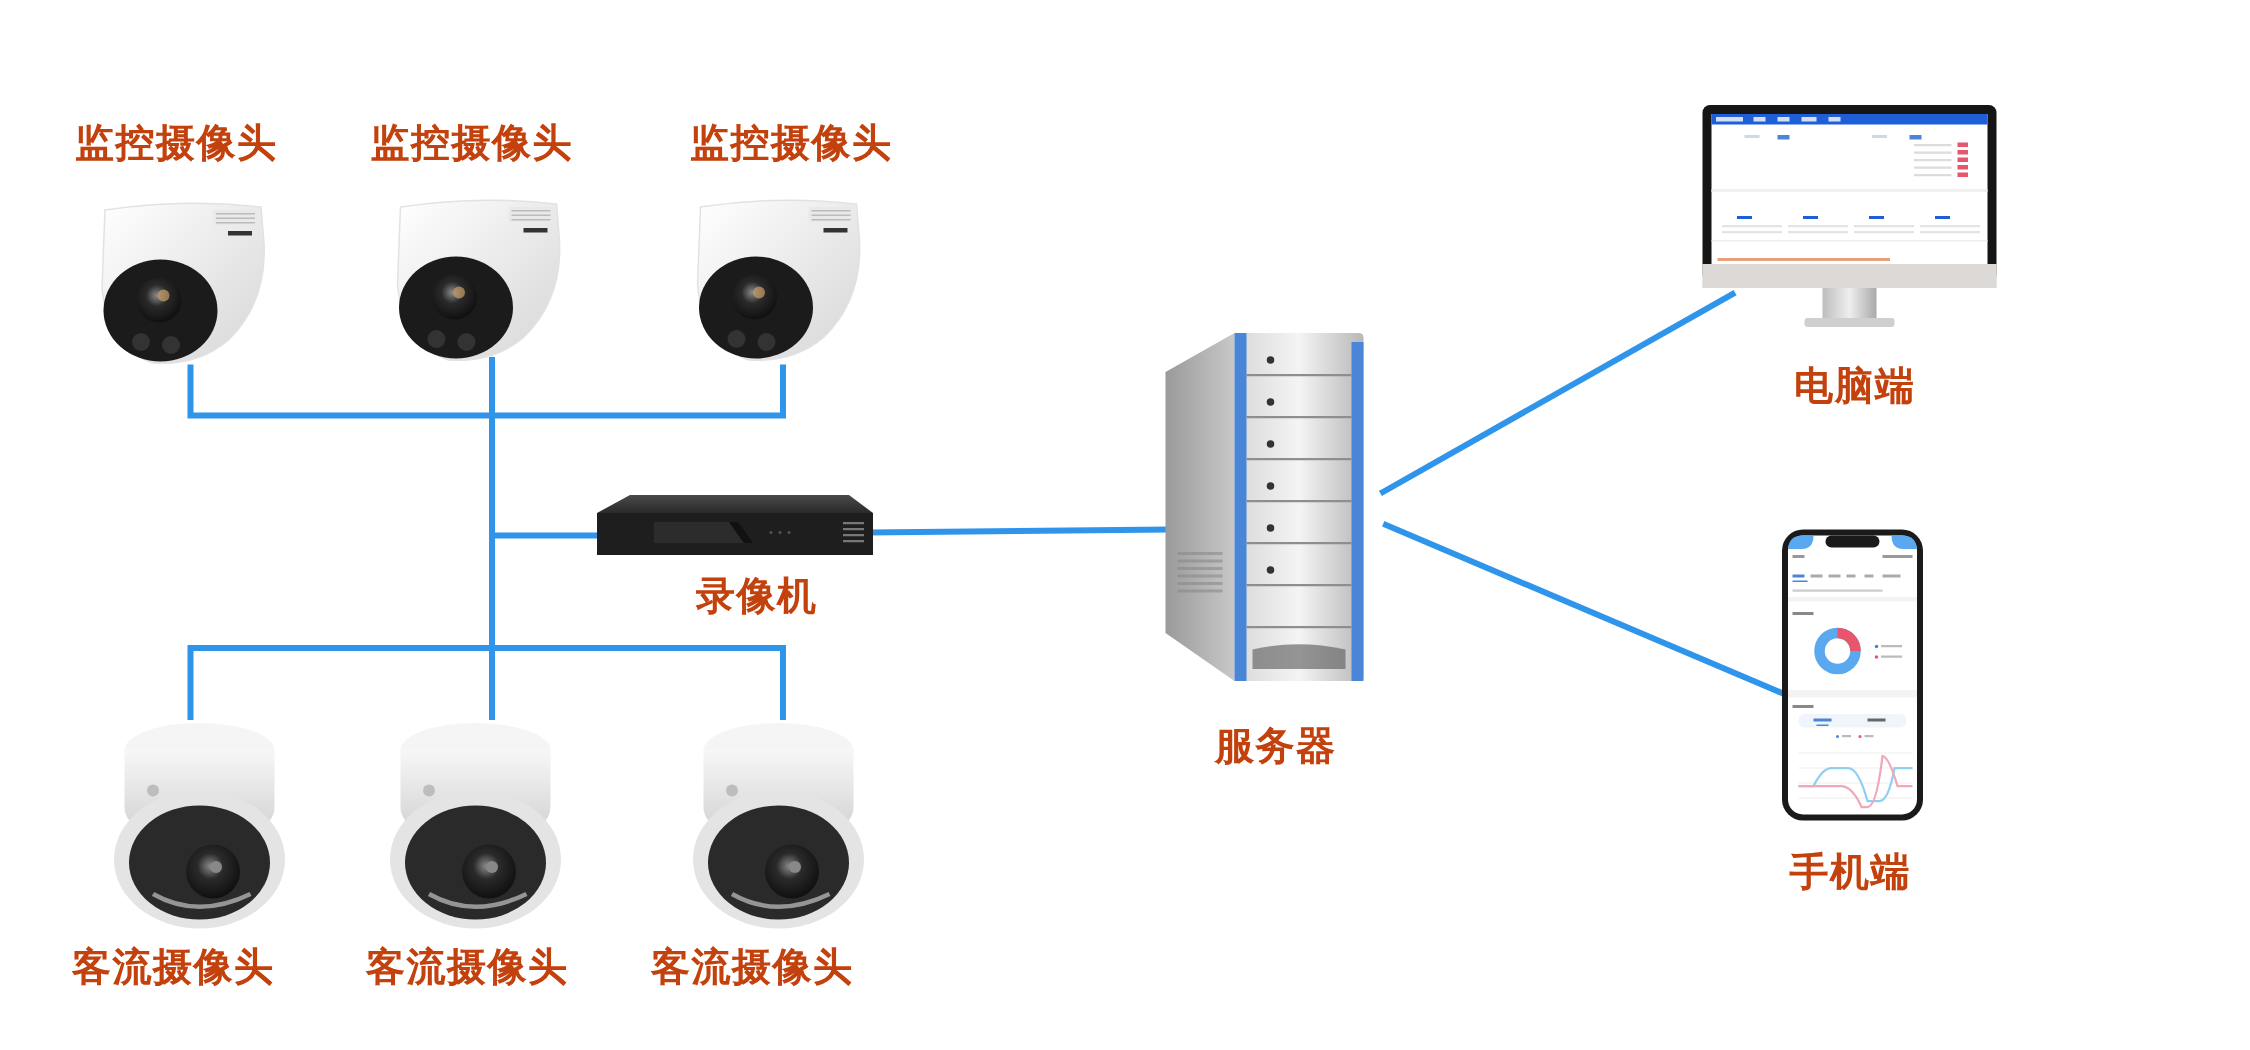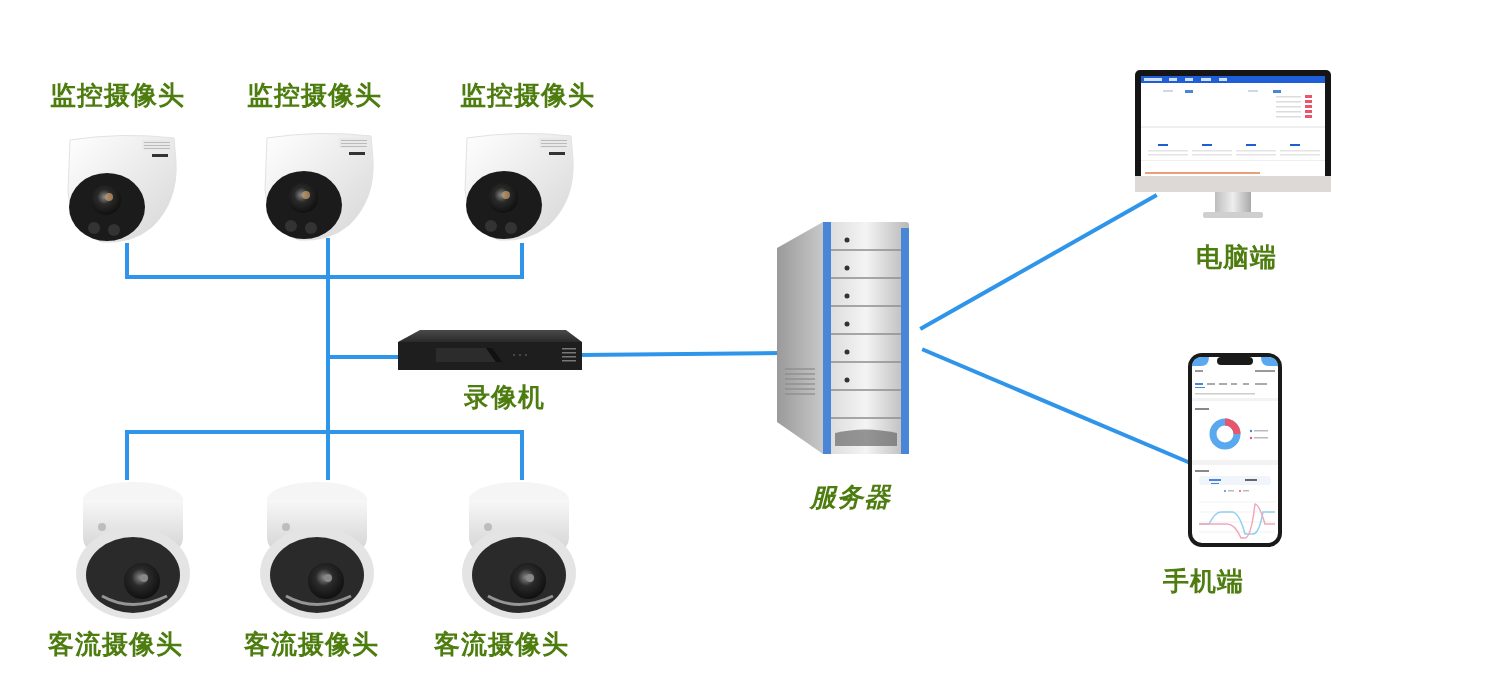--- a/index.html
+++ b/index.html
@@ -1,17 +1,17 @@
 <!DOCTYPE html>
 <html><head>
 <meta charset="utf-8">
 <style>
   html,body{margin:0;padding:0;background:#ffffff;}
   body{width:1500px;height:700px;position:relative;overflow:hidden;font-family:"DejaVu Sans","Liberation Sans",sans-serif;}
-  .label{position:absolute;font-weight:bold;font-size:26px;color:#4d7c0f;white-space:nowrap;letter-spacing:1px;}
+  .label{position:absolute;font-weight:bold;font-size:26px;color:#c2410c;white-space:nowrap;letter-spacing:1px;}
   .node{position:absolute;}
   svg{display:block;}
   #wires{position:absolute;left:0;top:0;}
 </style>
 </head>
 <body>
 
 <svg id="wires" width="1500" height="700">
   <g id="wire-group" stroke="#2f95ea" stroke-width="4" fill="none" stroke-linecap="square">
     <polyline points="127,245 127,277 522,277 522,245"></polyline>
@@ -205,21 +205,21 @@
       <circle cx="72" cy="22" r="2.5"></circle>
         <circle cx="72" cy="50" r="2.5"></circle>
         <circle cx="72" cy="78" r="2.5"></circle>
       <circle cx="72" cy="106" r="2.5"></circle>
         <circle cx="72" cy="134" r="2.5"></circle>
         <circle cx="72" cy="162" r="2.5"></circle>
     </g>
     <path d="M60,215 Q90,208 122,215 L122,228 L60,228 Z" fill="#555" opacity="0.6"></path>
   </svg>
 </div>
-<div class="label" style="left:810px;top:480px;font-style:italic;">服务器</div>
+<div class="label" style="left:810px;top:480px;">服务器</div>
 
 <div class="node" style="left:1133px;top:68px;">
   <svg width="200" height="156" viewBox="0 0 200 156">
     <rect x="2" y="2" width="196" height="118" rx="5" fill="#151515"></rect>
     <rect x="8" y="8" width="184" height="100" fill="#ffffff"></rect>
     <rect x="8" y="8" width="184" height="7" fill="#1e5fd8"></rect>
     <g fill="#ffffff" opacity="0.8">
       <rect x="11" y="10" width="18" height="3"></rect>
         <rect x="36" y="10" width="8" height="3"></rect>
         <rect x="52" y="10" width="8" height="3"></rect>
@@ -315,13 +315,13 @@
     <g stroke="#eee" stroke-width="0.8">
         <line x1="12" y1="150" x2="88" y2="150"></line>
         <line x1="12" y1="160" x2="88" y2="160"></line>
         <line x1="12" y1="170" x2="88" y2="170"></line>
         <line x1="12" y1="180" x2="88" y2="180"></line>
       </g>
     <path d="M12,172 L22,172 Q28,160 34,160 L45,160 Q52,160 58,182 L66,182 Q72,182 76,160 L88,160" fill="none" stroke="#8fd0f0" stroke-width="1.5"></path>
     <path d="M12,172 L40,172 Q48,172 54,186 L58,186 Q64,186 68,152 Q72,152 78,172 L88,172" fill="none" stroke="#f0a8b8" stroke-width="1.5"></path>
   </svg>
 </div>
-<div class="label" style="left:1163px;top:564px;text-align:center;">手机端</div>
+<div class="label" style="left:1193px;top:564px;text-align:center;">手机端</div>
 
 </body></html>

